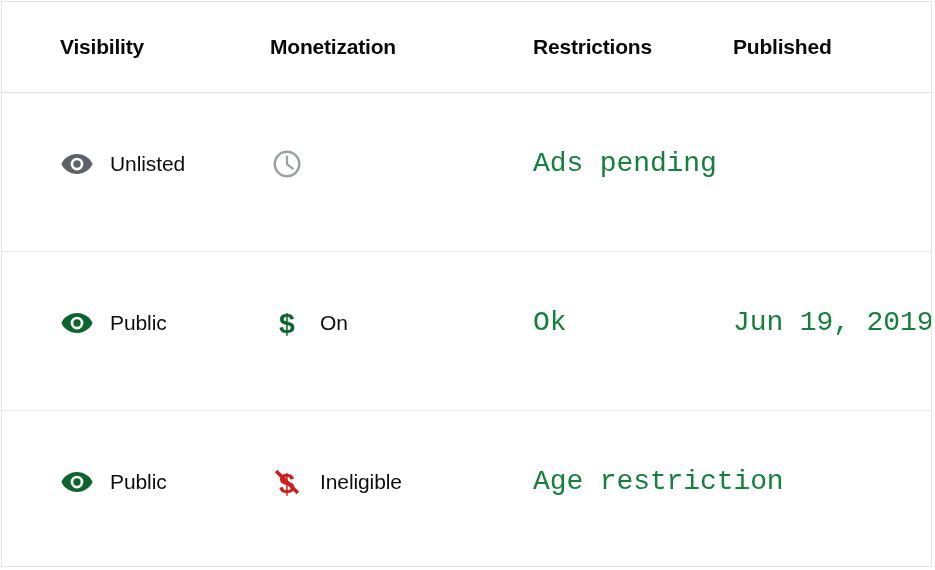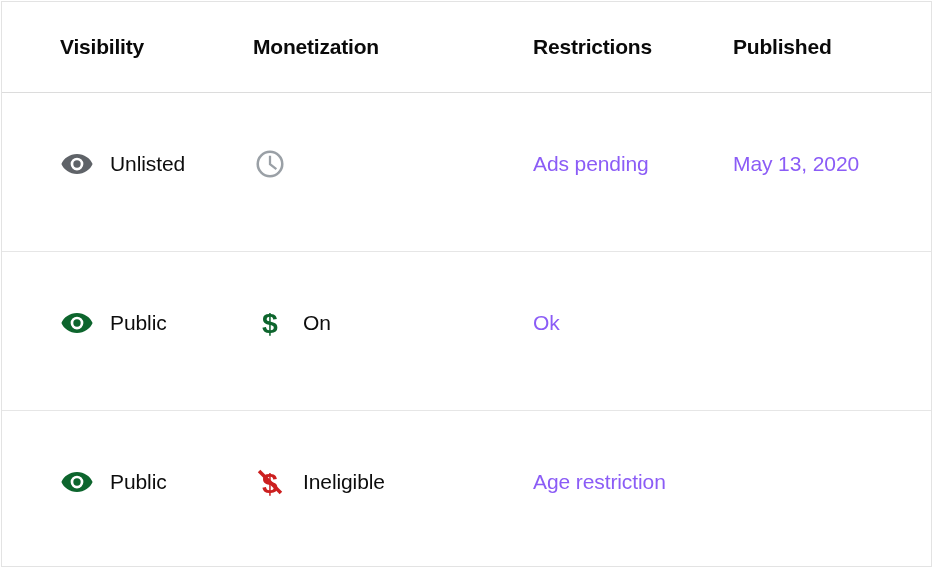--- a/index.html
+++ b/index.html
@@ -50,21 +50,21 @@
     height: 159px;
     border-bottom: 1px solid #e6e6e6;
     box-sizing: border-box;
   }
   .table-row:last-child {
     border-bottom: none;
   }
 
   
   .col-visibility     { left: 58px;  }
-  .col-monetization   { left: 251px; }
+  .col-monetization   { left: 268px; }
   .col-restrictions   { left: 499px; margin-left: 32px; }
   .col-published      { left: 731px; }
 
   .cell {
     position: absolute;
     top: 0;
     height: 100%;
     display: flex;
     align-items: center;
     white-space: nowrap;
@@ -82,24 +82,25 @@
   }
   .cell-label {
     font-size: 21px;
     color: #0d0d0d;
     letter-spacing: -0.1px;
     line-height: 34px;
   }
   .icon-gap { margin-left: 16px; text-align: center; }
 
   .plain-text {
-    font-size: 21px;
-    color: #8b5cf6;
+    font-size: 28px;
+    color: #15803d;
     letter-spacing: -0.1px;
     line-height: 34px;
+    font-family: Liberation Mono, monospace;
   }
 </style>
 </head>
 <body>
 
 <div id="video-table-card">
 
   <div class="table-header">
     <span class="cell-text col-visibility">Visibility</span>
     <span class="cell-text col-monetization">Monetization</span>
@@ -125,23 +126,20 @@
           <circle cx="12" cy="12" r="9.2" fill="none" stroke="#9aa0a6" stroke-width="1.9"></circle>
           <path d="M12 6.6 L12 12.2 L16.1 15.4" fill="none" stroke="#9aa0a6" stroke-width="1.7" stroke-linecap="square"></path>
         </svg>
       </span>
     </div>
 
     <div class="cell col-restrictions">
       <span class="plain-text">Ads pending</span>
     </div>
 
-    <div class="cell col-published">
-      <span class="plain-text">May 13, 2020</span>
-    </div>
   </div>
 
   <div class="table-row">
 
     <div class="cell col-visibility">
       <span class="cell-icon">
         <svg width="34" height="34" viewBox="0 0 24 24" aria-hidden="true">
           <path fill="#0d652d" d="M12 5C6.9 5 2.6 8.1 1 12c1.6 3.9 5.9 7 11 7s9.4-3.1 11-7c-1.6-3.9-5.9-7-11-7zm0 11.5A4.5 4.5 0 1 1 12 7.5a4.5 4.5 0 0 1 0 9z"></path>
           <circle cx="12" cy="12" r="2.6" fill="#0d652d"></circle>
         </svg>
@@ -155,20 +153,23 @@
           <text x="12" y="19.4" text-anchor="middle" font-family="'Liberation Sans', sans-serif" font-size="20" font-weight="bold" fill="#0d652d">$</text>
         </svg>
       </span>
       <span class="cell-label icon-gap">On</span>
     </div>
 
     <div class="cell col-restrictions">
       <span class="plain-text">Ok</span>
     </div>
 
+    <div class="cell col-published">
+      <span class="plain-text">Jun 19, 2019</span>
+    </div>
   </div>
 
   <div class="table-row">
 
     <div class="cell col-visibility">
       <span class="cell-icon">
         <svg width="34" height="34" viewBox="0 0 24 24" aria-hidden="true">
           <path fill="#0d652d" d="M12 5C6.9 5 2.6 8.1 1 12c1.6 3.9 5.9 7 11 7s9.4-3.1 11-7c-1.6-3.9-5.9-7-11-7zm0 11.5A4.5 4.5 0 1 1 12 7.5a4.5 4.5 0 0 1 0 9z"></path>
           <circle cx="12" cy="12" r="2.6" fill="#0d652d"></circle>
         </svg>

